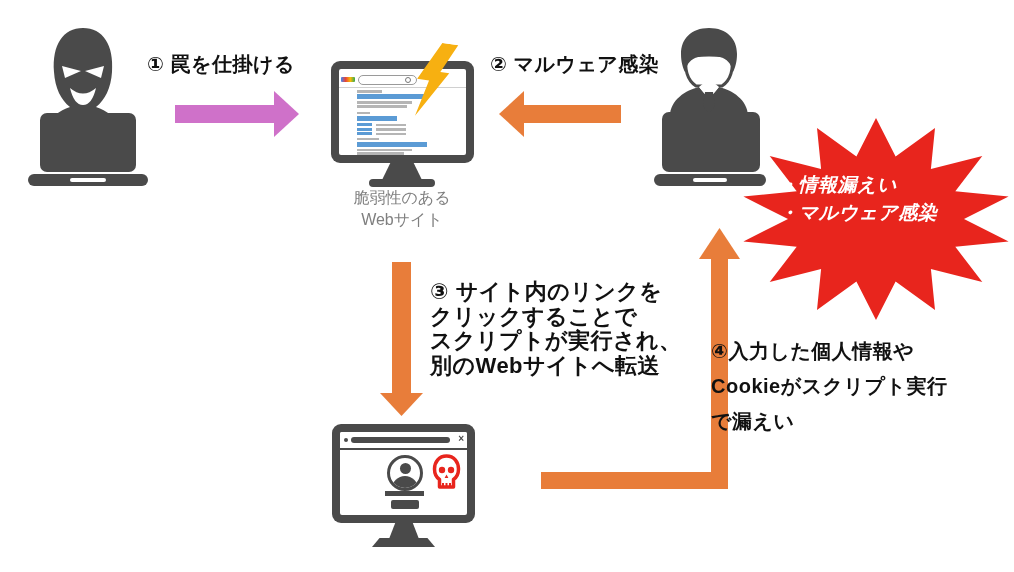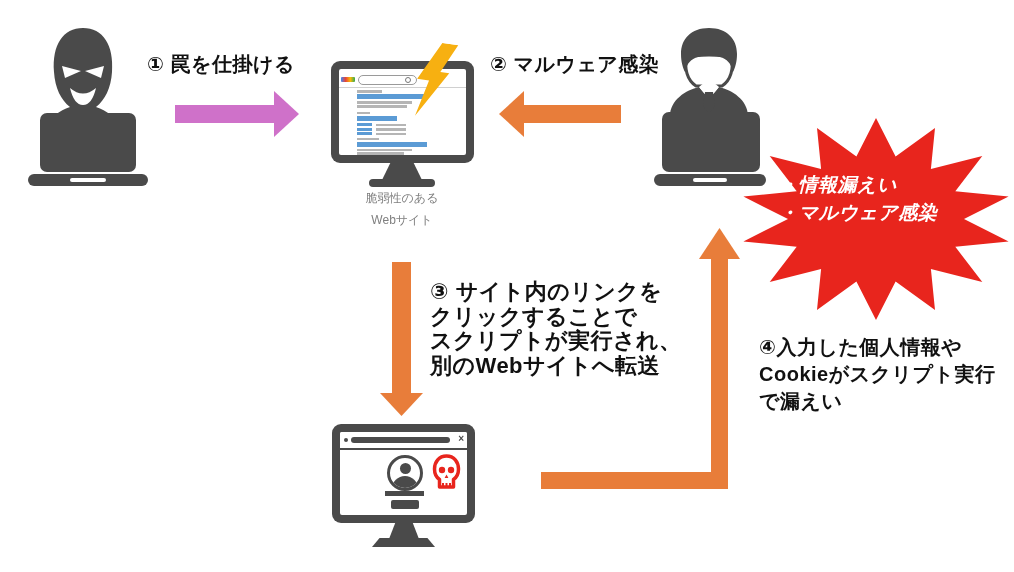--- a/index.html
+++ b/index.html
@@ -7,21 +7,21 @@
     width:1014px;height:572px;background:#ffffff;overflow:hidden;
     font-family:"Liberation Sans","DejaVu Sans",sans-serif;
   }
   .stage{position:relative;width:1014px;height:572px;background:#fff;}
   .abs{position:absolute;}
   .step-label{
     font-weight:700;color:#111;font-size:20px;line-height:25px;
     white-space:pre-line;letter-spacing:0.5px;z-index:6;
   }
   .caption{
-    color:#7f7f7f;font-size:12px;line-height:22px;text-align:center;
+    color:#7f7f7f;font-size:16px;line-height:22px;text-align:center;
     white-space:pre-line;z-index:3;
   }
   
   .mon-frame{background:#4a4a4a;border-radius:9px;z-index:2;}
   .mon-screen{background:#ffffff;border-radius:2px;z-index:3;overflow:hidden;}
   .mon-stand{background:#4a4a4a;z-index:2;clip-path:polygon(22% 0,78% 0,100% 100%,0 100%);}
   .mon-foot{background:#4a4a4a;z-index:2;}
   
   .bar{position:absolute;background:#b5b5b5;}
   .bar.blue{background:#5b9bd5;}
@@ -170,17 +170,17 @@
   <div class="abs mon-stand" style="left:389px;top:522px;width:30px;height:17px;"></div>
   <div class="abs mon-foot" style="left:372px;top:538px;width:63px;height:9px;clip-path:polygon(12% 0,88% 0,100% 100%,0 100%);"></div>
 
   <svg class="abs" style="left:541px;top:228px;z-index:1" width="199" height="261" viewBox="0 0 199 261">
     <g fill="#e87d3a">
       <rect x="170" y="29" width="17" height="232"></rect>
       <rect x="0" y="244" width="187" height="17"></rect>
       <polygon points="158,31 199,31 178.5,0"></polygon>
     </g>
   </svg>
-  <div class="abs step-label" style="left:759px;top:334px;line-height:27px;">④入力した個人情報や
+  <div class="abs step-label" style="left:711px;top:334px;line-height:35px;">④入力した個人情報や
 Cookieがスクリプト実行
 で漏えい</div>
 
 </div>
 
 </body></html>

